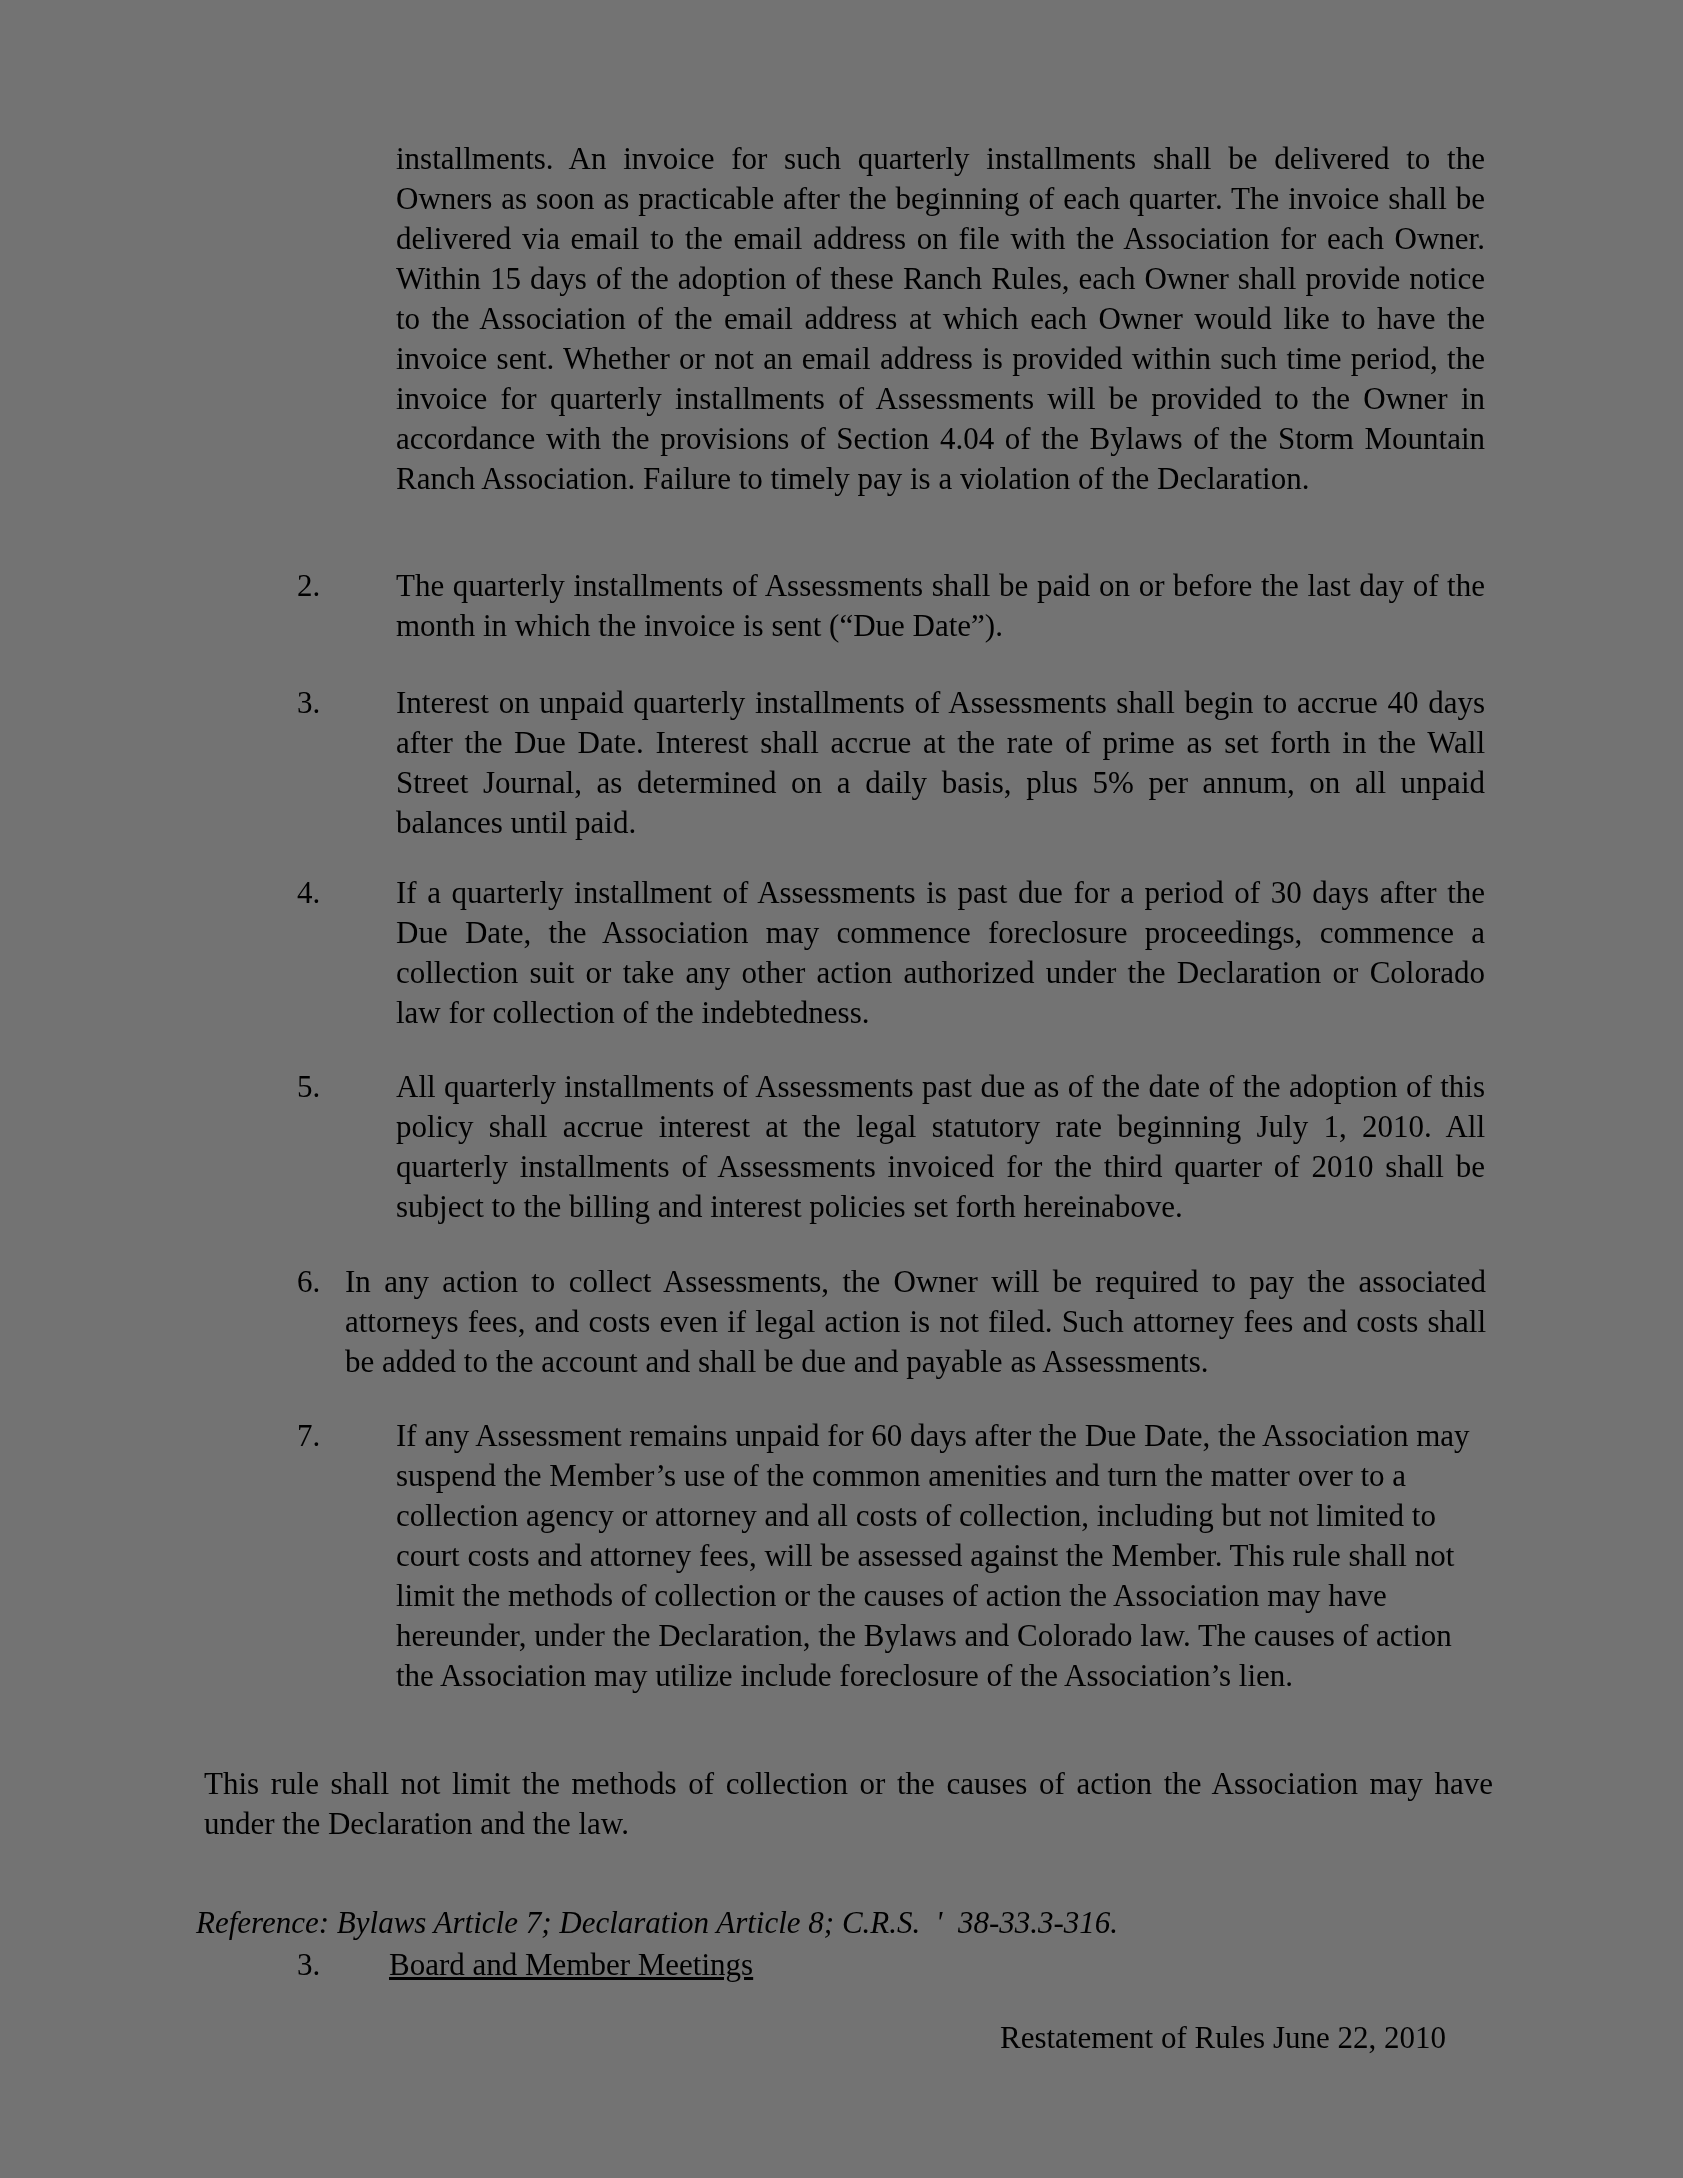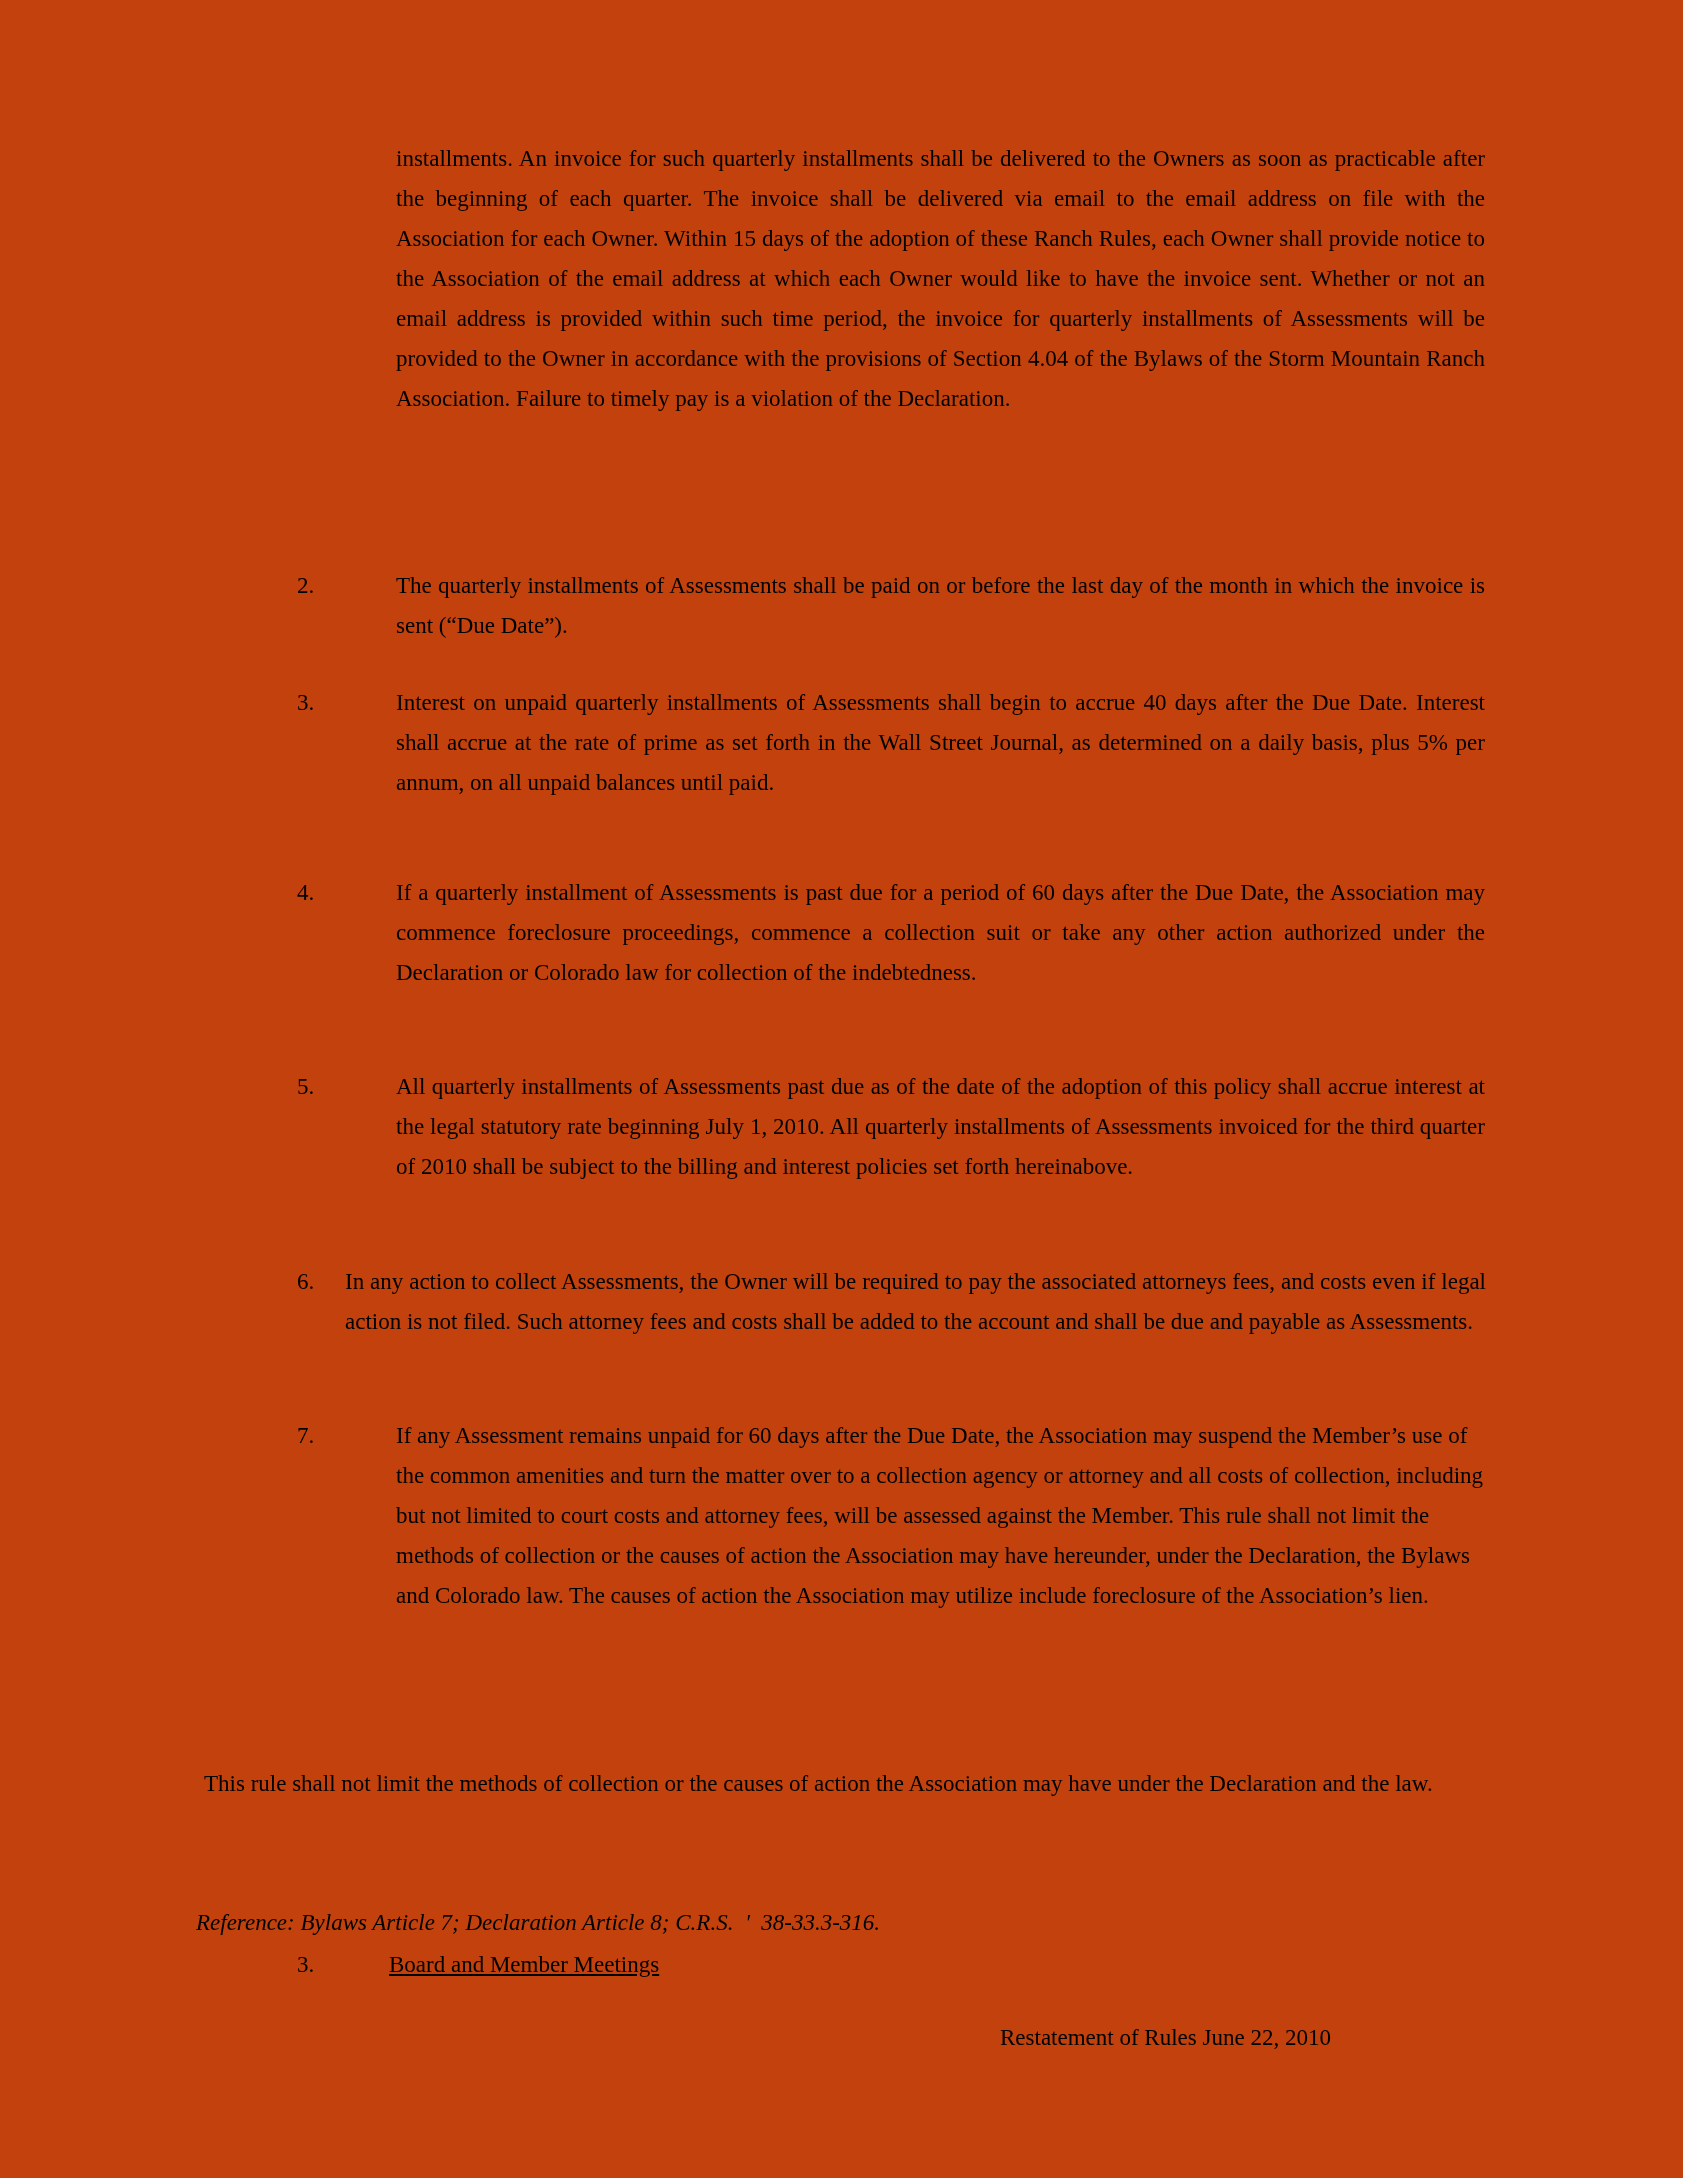--- a/index.html
+++ b/index.html
@@ -4,24 +4,24 @@
 <style>
   html, body {
     margin: 0;
     padding: 0;
     background: #ffffff;
   }
   .page {
     position: relative;
     width: 1683px;
     height: 2178px;
-    background: #c2410c;
+    background: #737373;
     color: #000000;
     font-family: "Liberation Serif", "DejaVu Serif", serif;
-    font-size: 23px;
+    font-size: 31px;
     line-height: 40px;
   }
   .abs { position: absolute; }
   .justify { text-align: justify; }
   .item { position: absolute; }
   .item-num {
     position: absolute;
     top: 0;
   }
   .ref-line {
@@ -52,21 +52,21 @@
     <div class="justify">The quarterly installments of Assessments shall be paid on or before the last day of the month in which the invoice is sent (“Due Date”).</div>
   </div>
 
   <div class="item" style="left:396px; top:683px; width:1089px;">
     <span class="item-num" style="left:-99px;">3.</span>
     <div class="justify">Interest on unpaid quarterly installments of Assessments shall begin to accrue 40 days after the Due Date.   Interest shall accrue at the rate of prime as set forth in the Wall Street Journal, as determined on a daily basis, plus 5% per annum, on all unpaid balances until paid.</div>
   </div>
 
   <div class="item" style="left:396px; top:873px; width:1089px;">
     <span class="item-num" style="left:-99px;">4.</span>
-    <div class="justify">If a quarterly installment of Assessments is past due for a period of 60 days after the Due Date, the Association may commence foreclosure proceedings, commence a collection suit or take any other action authorized under the Declaration or Colorado law for collection of the indebtedness.</div>
+    <div class="justify">If a quarterly installment of Assessments is past due for a period of 30 days after the Due Date, the Association may commence foreclosure proceedings, commence a collection suit or take any other action authorized under the Declaration or Colorado law for collection of the indebtedness.</div>
   </div>
 
   <div class="item" style="left:396px; top:1067px; width:1089px;">
     <span class="item-num" style="left:-99px;">5.</span>
     <div class="justify">All quarterly installments of Assessments past due as of the date of the adoption of this policy shall accrue interest at the legal statutory rate beginning July 1, 2010.  All quarterly installments of Assessments invoiced for the third quarter of 2010 shall be subject to the billing and interest policies set forth hereinabove.</div>
   </div>
 
   <div class="item" style="left:345px; top:1262px; width:1141px;">
     <span class="item-num" style="left:-48px;">6.</span>
     <div class="justify">In any action to collect Assessments, the Owner will be required to pay the associated attorneys fees, and costs even if legal action is not filed.  Such attorney fees and costs shall be added to the account and shall be due and payable as Assessments.</div>

